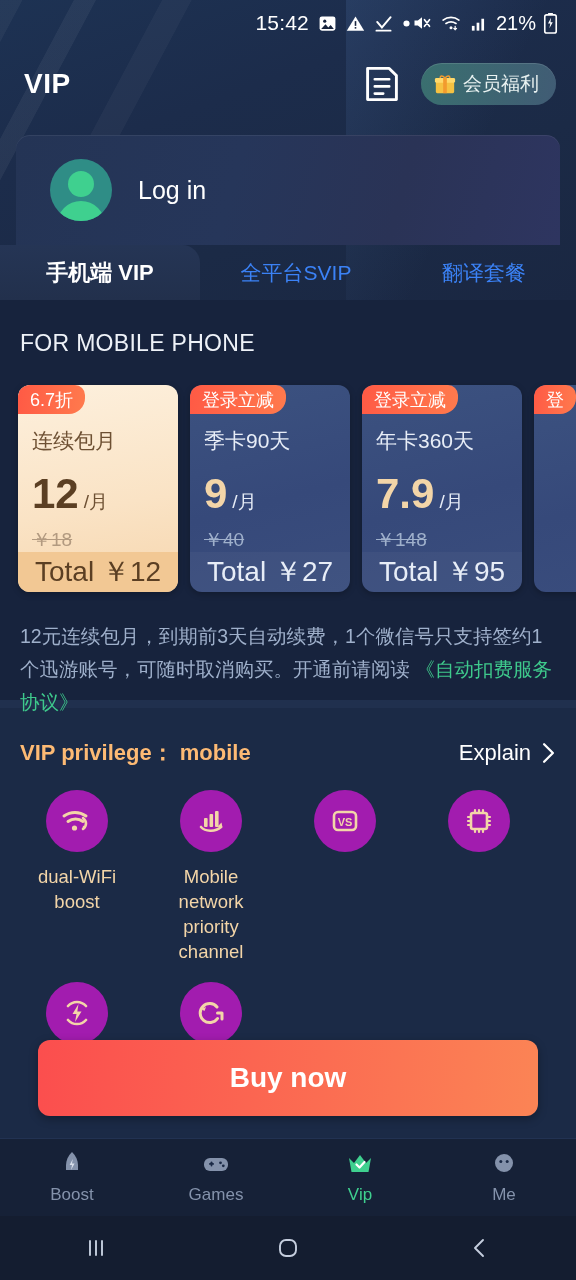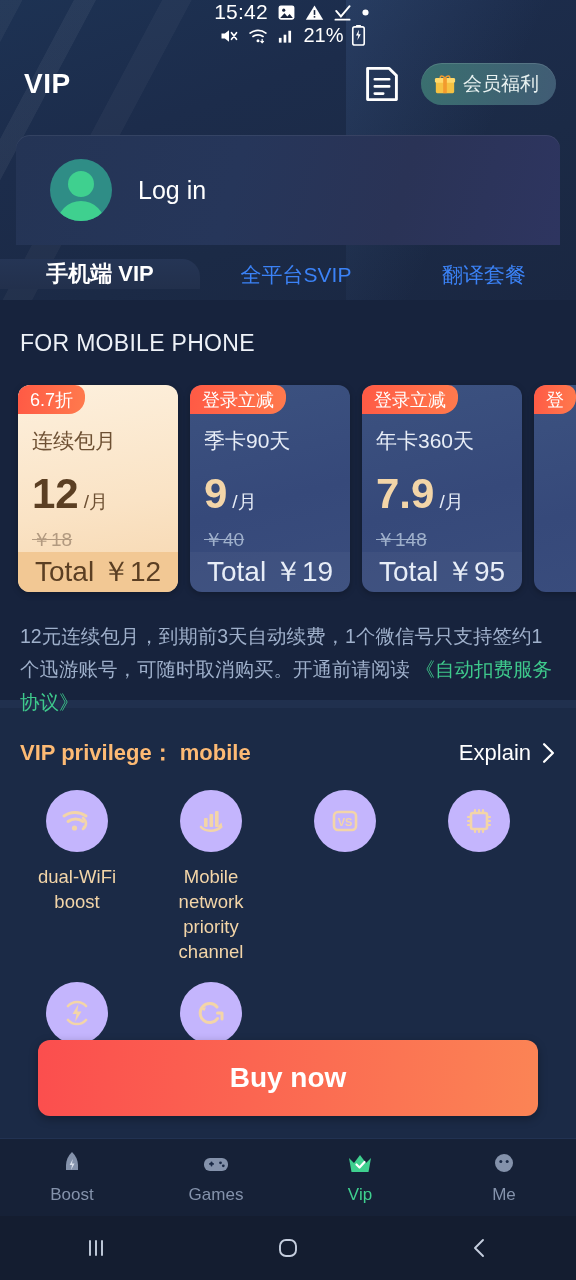--- a/index.html
+++ b/index.html
@@ -7,22 +7,22 @@
     width:576px; height:1280px;
     background:#17233d;
     font-family:"Liberation Sans", sans-serif;
     overflow:hidden;
   }
   .phone { position:relative; width:576px; height:1280px; background:#17233d; }
 
   
   .statusbar {
     position:absolute; top:0; left:0; width:576px; height:46px;
-    display:flex; align-items:center; justify-content:flex-start;
-    padding:0 18px 0 26px; color:#fff; z-index:10;flex-direction:column;
+    display:flex; align-items:center; justify-content:flex-end;
+    padding:0 18px 0 26px; color:#fff; z-index:10;
   }
   .sb-left { display:flex; align-items:center; gap:9px; }
   .sb-time { font-size:21px; letter-spacing:.2px; }
   .sb-right { display:flex; align-items:center; gap:7px; }
   .sb-batt { font-size:20px; }
   .ico { display:inline-flex; align-items:center; justify-content:center; }
 
   
   .header-bg {
     position:absolute; top:0; left:0; width:576px; height:300px;
@@ -64,22 +64,22 @@
     background:#2f8d86; position:relative; overflow:hidden; flex:none;
   }
   .avatar .head{ position:absolute; left:50%; top:12px; transform:translateX(-50%);
     width:26px; height:26px; border-radius:50%; background:#3fd08f; }
   .avatar .body{ position:absolute; left:50%; bottom:-14px; transform:translateX(-50%);
     width:48px; height:34px; border-radius:24px 24px 0 0; background:#3fd08f; }
   .login-text { color:#fff; font-size:25px; margin-left:26px; }
 
   
   .tabs {
-    position:absolute; top:234px; left:0; width:576px; height:55px;
-    display:flex; z-index:6;align-items:flex-end;
+    position:absolute; top:245px; left:0; width:576px; height:55px;
+    display:flex; z-index:6;
   }
   .tab { flex:0 0 auto; display:flex; align-items:center; justify-content:center;
          color:#3b82f6; font-size:21px; position:relative; }
   .tab.t1 { width:200px; color:#fff; font-weight:bold; font-size:22px;
             background:linear-gradient(180deg,#253555,#22304c);
             border-radius:0 18px 0 0; }
   .tab.t2 { width:192px; }
   .tab.t3 { width:184px; }
 
   
@@ -135,21 +135,21 @@
              background:#1b2a46; z-index:3; }
   .priv-head { position:absolute; top:738px; left:20px; width:536px;
                display:flex; align-items:center; z-index:4; }
   .priv-head .t { color:#fdba74; font-size:22px; font-weight:bold; }
   .priv-head .explain { margin-left:auto; color:#fff; font-size:22px;
                         display:flex; align-items:center; gap:10px; }
   .grid { position:absolute; top:790px; left:0; width:576px; z-index:4;
           display:flex; flex-wrap:wrap; padding:0 10px; }
   .cell { width:134px; display:flex; flex-direction:column; align-items:center;
           margin-bottom:18px; }
-  .cell .circ { width:62px; height:62px; border-radius:50%; background:#c4b5fd;
+  .cell .circ { width:62px; height:62px; border-radius:50%; background:#a21caf;
                 display:flex; align-items:center; justify-content:center; }
   .cell .lbl { margin-top:12px; color:#f3d5a8; font-size:18.5px; text-align:center;
                line-height:25px; width:118px; }
 
   
   .buy {
     position:absolute; left:38px; top:1040px; width:500px; height:76px;
     border-radius:12px; background:linear-gradient(95deg,#fb4e4e,#fb8455);
     display:flex; align-items:center; justify-content:center;
     color:#fff; font-size:28px; font-weight:bold; z-index:8;
@@ -290,21 +290,21 @@
     </div>
 
     <div class="plan p2">
       <div class="badge">登录立减</div>
       <div class="pname">季卡90天</div>
       <div class="price-row">
         <span class="price">9</span>
         <span class="permo">/月</span>
       </div>
       <div class="old">￥40</div>
-      <div class="total">Total ￥19</div>
+      <div class="total">Total ￥27</div>
     </div>
 
     <div class="plan p3">
       <div class="badge">登录立减</div>
       <div class="pname">年卡360天</div>
       <div class="price-row">
         <span class="price">7.9</span>
         <span class="permo">/月</span>
       </div>
       <div class="old">￥148</div>

